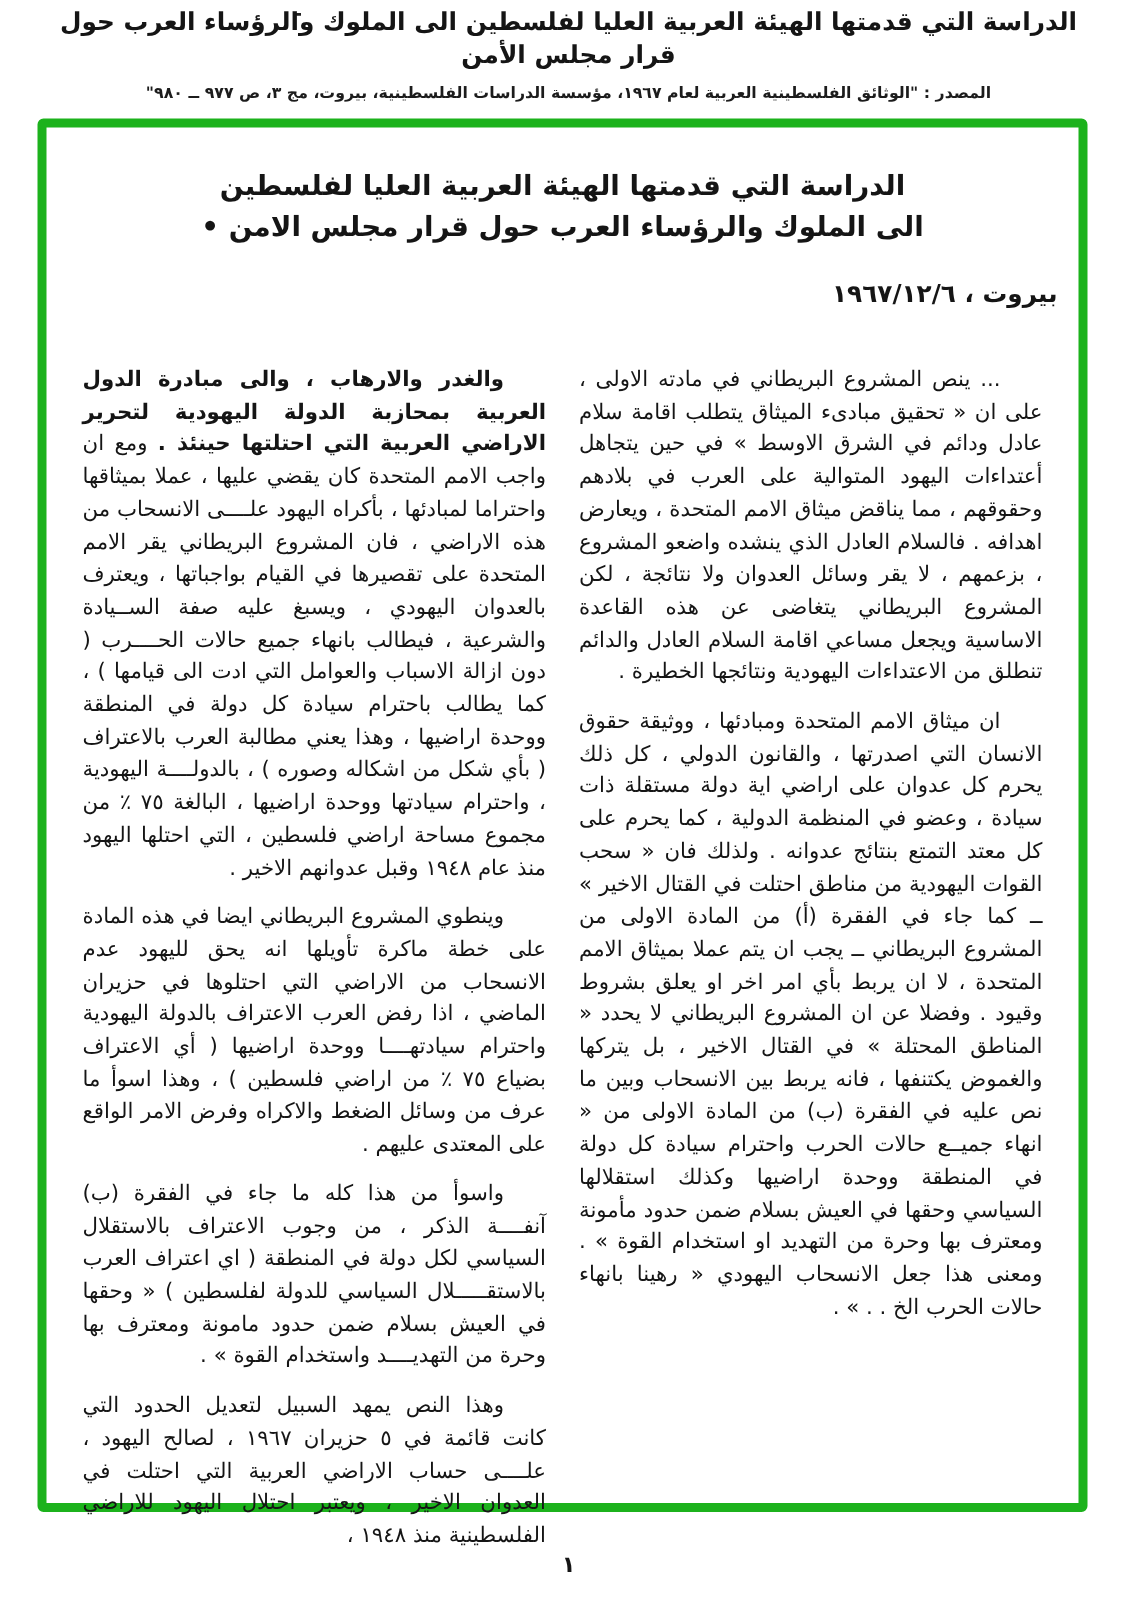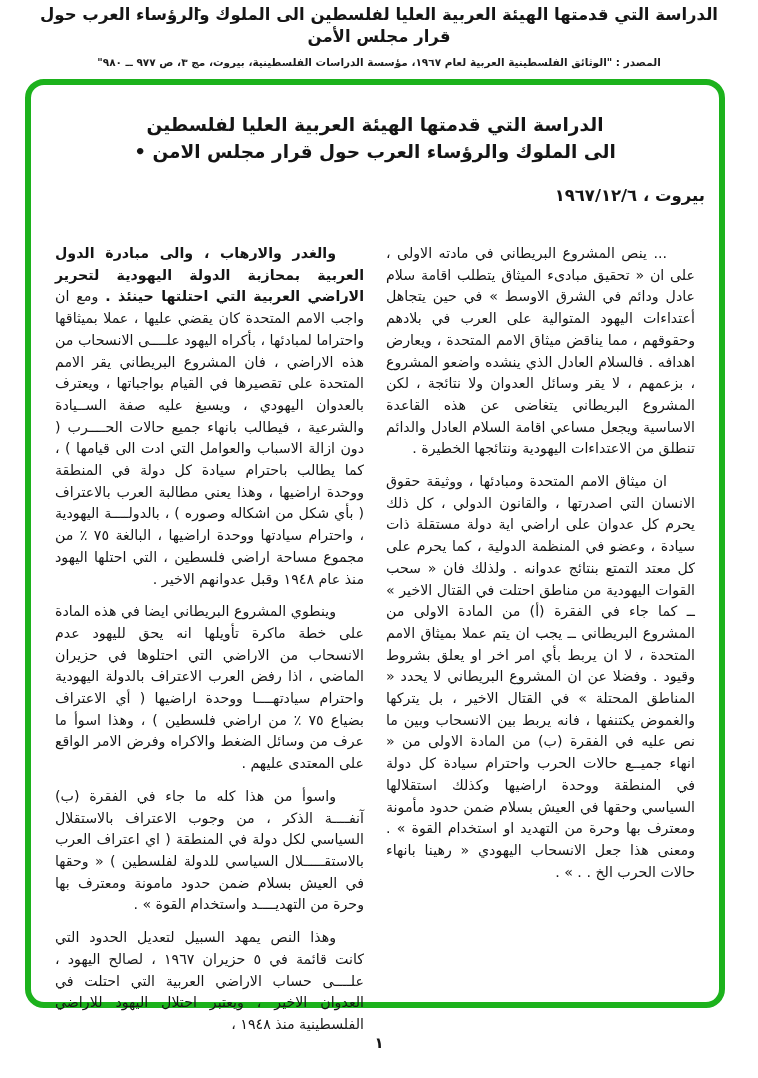--- a/index.html
+++ b/index.html
@@ -21,21 +21,21 @@
     font-size: 16.5px; font-weight: bold; line-height: 1.35;
     letter-spacing: 0;
   }
   .top-source {
     margin-top: 7px; font-size: 10.5px; font-weight: bold; color: #1c1c1c;
   }
   .frame {
     position: absolute; left: 25px; top: 79px;
     width: 700px; height: 929px;
     box-sizing: border-box;
-    border: 6px solid #1cb21c; border-radius: 19px;
+    border: 6px solid #1cb21c; border-radius: 4px;
     direction: rtl;
     padding: 18px 14px 0 14px;
     background: #ffffff;
   }
   .doc-title {
     text-align: center; font-weight: bold;
     font-size: 18.5px; line-height: 27px;
     margin-top: 8px;
   }
   .doc-dates {

